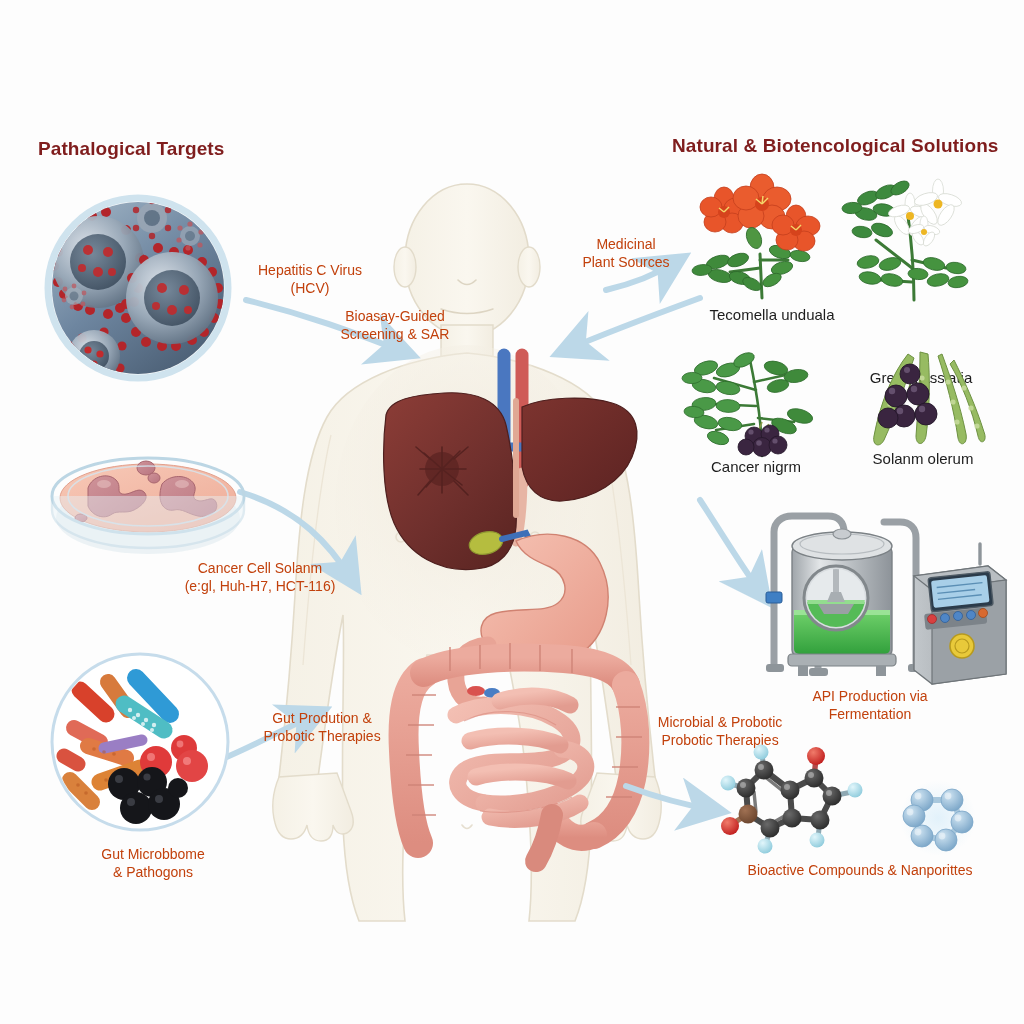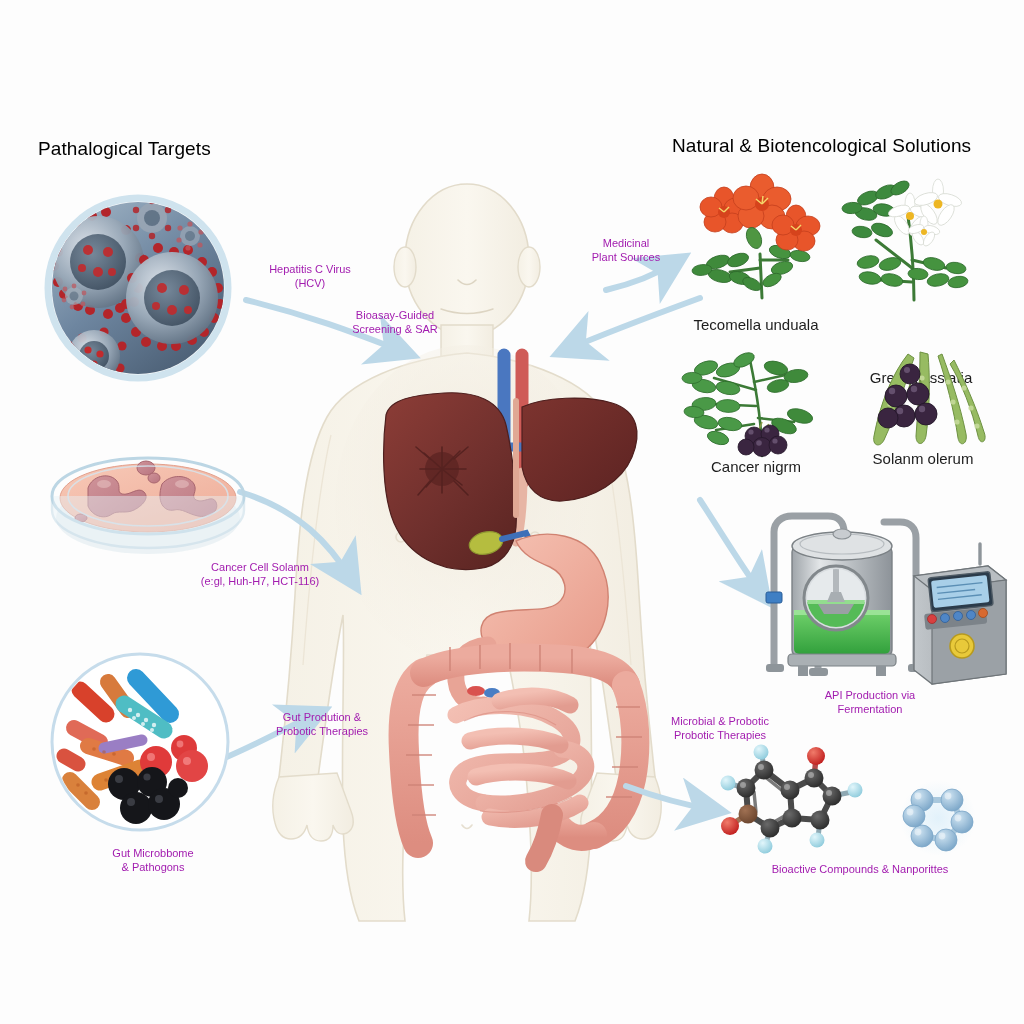--- a/index.html
+++ b/index.html
@@ -1,20 +1,20 @@
 <!DOCTYPE html>
 <html><head>
 <meta charset="utf-8">
 <style>
   html,body{margin:0;padding:0;background:#ffffff;}
   body{width:1024px;height:1024px;overflow:hidden;font-family:"Liberation Sans",sans-serif;}
   #stage{position:relative;width:1024px;height:1024px;background:#fdfdfd;}
   .abs{position:absolute;}
-  .hdr{font-size:19px;font-weight:400;color:#000000;letter-spacing:.1px;white-space:nowrap;}
-  .lbl{font-size:11px;color:#a21caf;line-height:1.28;text-align:center;}
+  .hdr{font-size:19px;font-weight:700;color:#7f1d1d;letter-spacing:.1px;white-space:nowrap;}
+  .lbl{font-size:14px;color:#c2410c;line-height:1.28;text-align:center;}
   .sci{font-size:15px;color:#1d1d1d;text-align:center;}
   svg{display:block;overflow:visible;}
 </style>
 </head>
 <body>
 
 <div id="stage">
 
   <div class="abs hdr" style="left:38px;top:138px;">Pathalogical Targets</div>
   <div class="abs hdr" style="left:672px;top:135px;">Natural &amp; Biotencological Solutions</div>
@@ -552,21 +552,21 @@
         <circle cx="0" cy="0" r="6" fill="#d6431c"></circle>
         <g stroke="#f5d76a" stroke-width="1.4" fill="none">
             <path d="M0 0 L5 -5"></path>
             <path d="M0 0 L-5 -4"></path>
           </g>
       </g>
 
       <ellipse cx="70" cy="62" rx="7" ry="11" transform="rotate(-22 70 62)" fill="#4f9642" stroke="#2e6b2c" stroke-width=".8"></ellipse>
     </g>
   </svg>
-  <div class="abs sci" style="left:676px;top:306px;width:160px;margin-top:10px;">Tecomella unduala</div>
+  <div class="abs sci" style="left:692px;top:306px;width:160px;">Tecomella unduala</div>
 
   <svg class="abs" style="left:842px;top:176px;" width="150" height="125" viewBox="0 0 150 125">
     <g stroke="#3c7a36" stroke-width="3" fill="none" stroke-linecap="round">
       <path d="M72 124 C72 96, 70 70, 66 40"></path>
         <path d="M70 92 L34 64"></path>
         <path d="M70 84 L104 92"></path>
         <path d="M70 106 L38 104"></path>
     </g>
 
     <g fill="#3d8a3e" stroke="#2c6a2b" stroke-width=".8">

